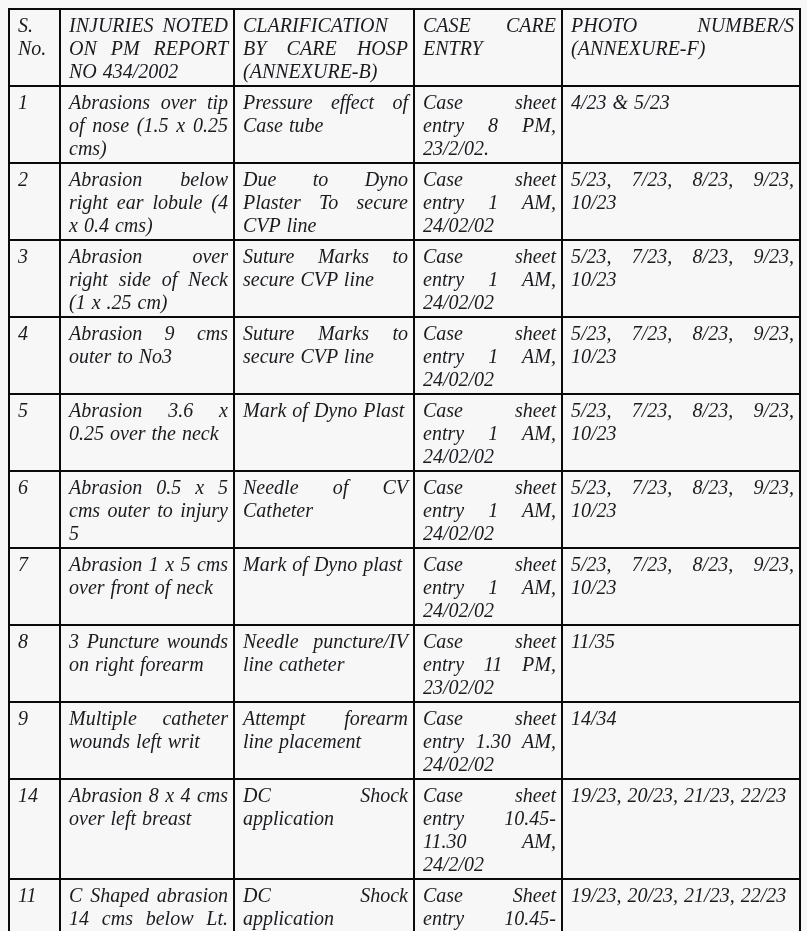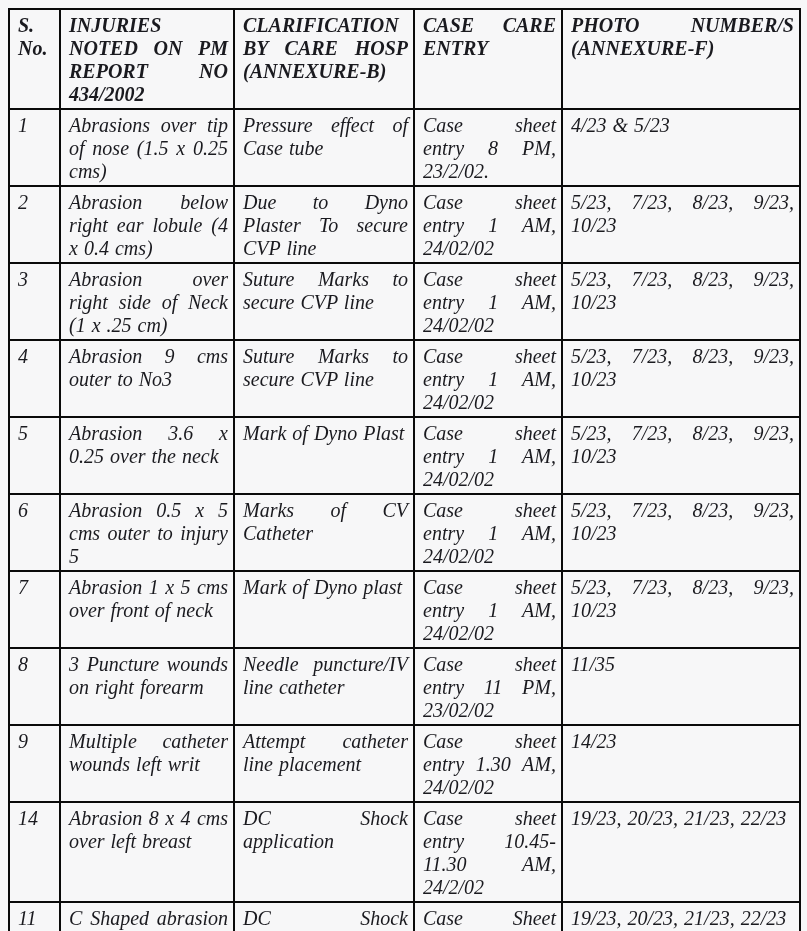--- a/index.html
+++ b/index.html
@@ -27,21 +27,21 @@
   }
   .doc-table th, .doc-table td {
     border: 2px solid #0a0a0a;
     vertical-align: top;
     text-align: justify;
     font-weight: normal;
     padding: 4px 5px 2px 8px;
     overflow: hidden;
     word-spacing: 1px;
   }
-  .doc-table th { font-weight: bold; }
+  .doc-table th { font-weight: normal; }
   .col-sno-cell { padding-left: 17px; }
 </style>
 </head>
 <body>
 
 <table class="doc-table">
   <colgroup>
     <col style="width:51px">
     <col style="width:174px">
     <col style="width:180px">
@@ -89,44 +89,44 @@
     <tr style="height:48px">
       <td class="col-sno-cell">5</td>
       <td>Abrasion 3.6 x 0.25 over the neck</td>
       <td>Mark of Dyno Plast</td>
       <td>Case sheet entry 1 AM, 24/02/02</td>
       <td>5/23, 7/23, 8/23, 9/23, 10/23</td>
     </tr>
     <tr style="height:69px">
       <td class="col-sno-cell">6</td>
       <td>Abrasion 0.5 x 5 cms outer to injury 5</td>
-      <td>Marks of CV Catheter</td>
+      <td>Needle of CV Catheter</td>
       <td>Case sheet entry 1 AM, 24/02/02</td>
       <td>5/23, 7/23, 8/23, 9/23, 10/23</td>
     </tr>
     <tr style="height:45px">
       <td class="col-sno-cell">7</td>
       <td>Abrasion 1 x 5 cms over front of neck</td>
       <td>Mark of Dyno plast</td>
       <td>Case sheet entry 1 AM, 24/02/02</td>
       <td>5/23, 7/23, 8/23, 9/23, 10/23</td>
     </tr>
     <tr style="height:47px">
       <td class="col-sno-cell">8</td>
       <td>3 Puncture wounds on right forearm</td>
       <td>Needle puncture/IV line catheter</td>
       <td>Case sheet entry 11 PM, 23/02/02</td>
       <td>11/35</td>
     </tr>
     <tr style="height:68px">
       <td class="col-sno-cell">9</td>
       <td>Multiple catheter wounds left writ</td>
-      <td>Attempt catheter line placement</td>
+      <td>Attempt forearm line placement</td>
       <td>Case sheet entry 1.30 AM, 24/02/02</td>
-      <td>14/23</td>
+      <td>14/34</td>
     </tr>
     <tr style="height:70px">
       <td class="col-sno-cell">14</td>
       <td>Abrasion 8 x 4 cms over left breast</td>
       <td>DC Shock application</td>
       <td>Case sheet entry 10.45-11.30 AM, 24/2/02</td>
       <td>19/23, 20/23, 21/23, 22/23</td>
     </tr>
     <tr style="height:91px">
       <td class="col-sno-cell">11</td>

